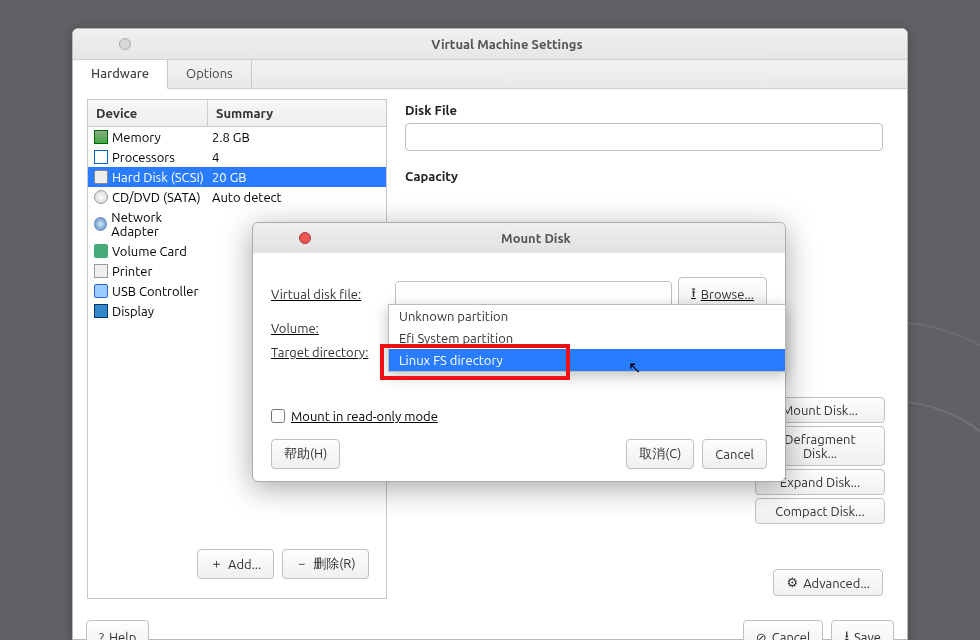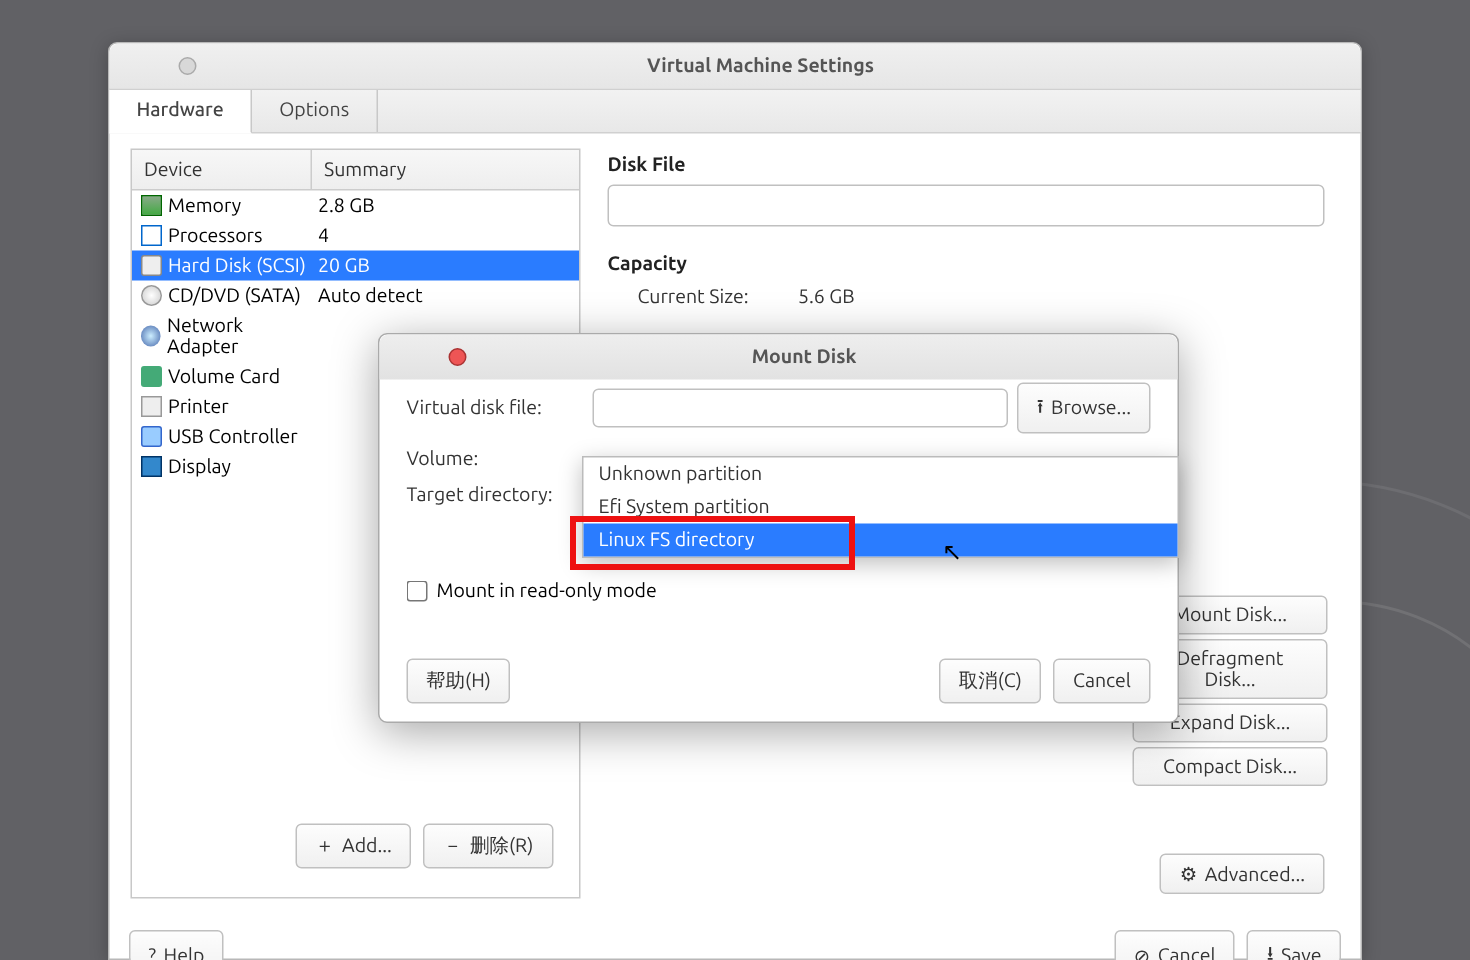--- a/index.html
+++ b/index.html
@@ -10,21 +10,21 @@
 .close-dot { width: 12px; height: 12px; border-radius: 50%; background: #d8d8d8; margin-left: 12px; border:1px solid #aaa;}
 .title { flex:1; text-align:center; font-weight: bold; color:#555; }
 
 .tabbar { height: 30px; background: linear-gradient(#f2f2f2,#e8e8e8); border-top:1px solid #d0d0d0; border-bottom:1px solid #d0d0d0; display:flex; }
 .tab { padding: 6px 18px; border-right:1px solid #c8c8c8; color:#444; cursor:pointer;}
 .tab.active { background:#fff; border-bottom:1px solid #fff; margin-bottom:-1px; font-weight:500;}
 
 .body { display:flex; padding: 10px 14px 0 14px; height: calc(100% - 100px);}
 .left { width: 300px; border:1px solid #c8c8c8; display:flex; flex-direction:column;}
 .thead { display:flex; background:linear-gradient(#f7f7f7,#eee); border-bottom:1px solid #ccc;}
-.thead span { padding:6px 8px; font-weight:normal; color:#333;}
+.thead span { padding:6px 8px; font-weight:bold; color:#333;}
 .thead .c1 { width:120px; border-right:1px solid #ccc;}
 .rows { flex:1;}
 .row { display:flex; padding:3px 6px; align-items:flex-start; gap:4px;}
 .row.selected { background:#2a7cff; color:#fff;}
 .cell1 { width:114px; display:flex; align-items:center; gap:4px;}
 .ico { width:14px; height:14px; display:inline-block;}
 .mem { background:linear-gradient(#8a8,#4a4); border:1px solid #060;}
 .cpu { background:#fff; border:1px solid #06c;}
 .hdd { background:#eee; border:1px solid #888; border-radius:2px;}
 .cd { background:radial-gradient(#fff,#ccc); border:1px solid #999; border-radius:50%;}
@@ -40,21 +40,21 @@
 .diskfile-input { width:100%; height:28px; border:1px solid #c0c0c0; border-radius:4px; margin-bottom:14px;}
 .cap-row { display:flex; gap:12px; padding:2px 0 2px 20px; color:#333;}
 .cap-row span:first-child { width:95px;}
 .util-btns { position:absolute; right:22px; top:368px; display:flex; flex-direction:column; gap:3px;}
 .util-btns .btn { width:130px; justify-content:center;}
 
 
 .dialog { position:absolute; left:252px; top:222px; width:534px; height:260px; background:#fff; border:1px solid #aaa; border-radius:6px; box-shadow:0 6px 30px rgba(0,0,0,.35);}
 .dialog .titlebar { background:linear-gradient(#eee,#e2e2e2);}
 .dlg-close { width:12px; height:12px; border-radius:50%; background:#e55; border:1px solid #a33; margin-left:12px;}
-.dlg-body { padding:2px 18px;}
+.dlg-body { padding:24px 18px;text-decoration:underline;}
 .frow { display:flex; align-items:center; margin-bottom:10px; gap:6px;}
 .frow label { width:118px; color:#333;}
 .frow input[type=text] { flex:1; height:26px; border:1px solid #c0c0c0; border-radius:4px; padding:0 6px;}
 .browse { display:inline-flex; align-items:center; gap:5px;}
 .vol-list { position:absolute; left:388px; top:304px; width:398px; background:#fff; border:1px solid #bbb; box-shadow:0 4px 14px rgba(0,0,0,.25); z-index:5;}
 .vol-item { padding:4px 10px; color:#333; cursor:pointer;}
 .vol-item.sel { background:#2a7cff; color:#fff;}
 .redbox { position:absolute; left:380px; top:344px; width:190px; height:36px; border:4px solid #e11; z-index:6; pointer-events:none;}
 .cursor-icon { position:absolute; left:628px; top:358px; z-index:7; font-size:16px; color:#000; pointer-events:none;}
 .chk { display:flex; align-items:center; gap:6px; margin-top:50px;}
@@ -161,24 +161,20 @@
             </span>
             <span></span>
           </div>
       </div>
     </div>
 
     <div class="right">
       <div class="sect">Disk File</div>
       <input class="diskfile-input" type="text" style="">
       <div class="sect">Capacity</div>
-      <div class="cap-row">
-          <span>Current Size:</span>
-          <span>5.6 GB</span>
-        </div>
     </div>
   </div>
 
   <div class="util-btns">
     <button class="btn">
         <span>Mount Disk...</span>
       </button>
     <button class="btn">
         <span>Defragment Disk...</span>
       </button>

